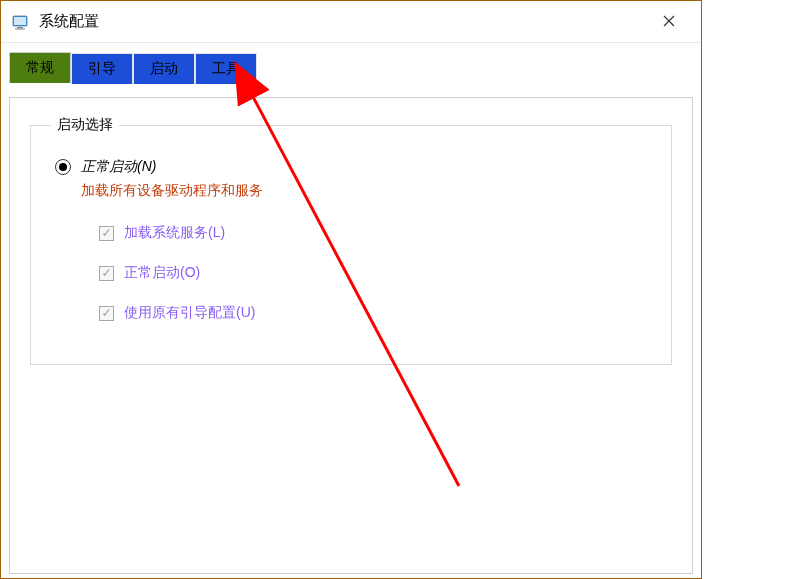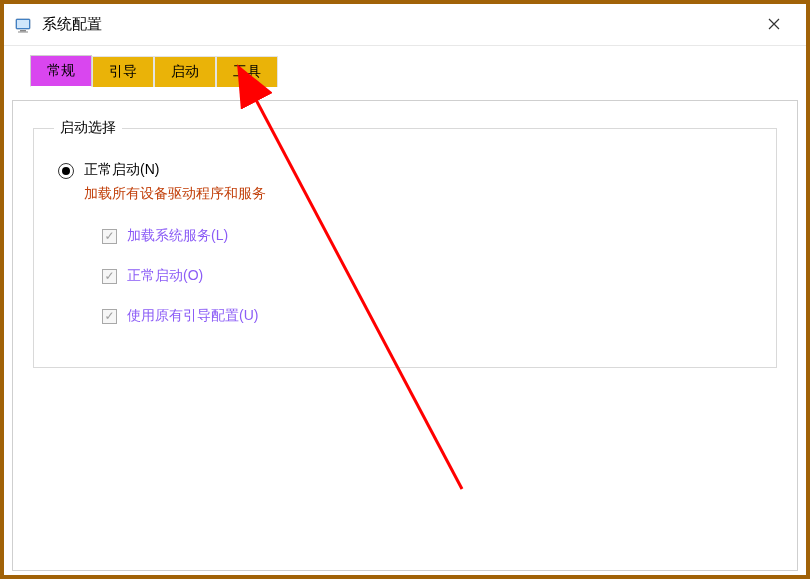--- a/index.html
+++ b/index.html
@@ -4,23 +4,23 @@
 <style>
   * { box-sizing: border-box; }
   body {
     margin: 0;
     font-family: "Microsoft YaHei", "Segoe UI", sans-serif;
     font-size: 14px;
     background: #fff;
     color: #000;
   }
   .window {
-    width: 810px;
+    width: 702px;
     height: 579px;
-    border: 4px solid #a16207;
+    border: 1px solid #a16207;
     position: relative;
     background: #fff;
   }
   .titlebar {
     height: 42px;
     display: flex;
     align-items: center;
     padding: 0 10px;
     border-bottom: 1px solid #e8e8e8;
   }
@@ -57,28 +57,27 @@
     cursor: pointer;
     border: 1px solid transparent;
     position: relative;
     bottom: -1px;
     background: #f0f0f0;
     border: 1px solid #dcdcdc;
     border-bottom: none;
     margin-right: 0;
   }
   .tab.active {
-    background: #d946ef;
+    background: #4d7c0f;
     border: 1px solid #cfcfcf;
     border-bottom: 1px solid #fff;
     z-index: 2;
-    margin-left: 18px;
   }
   .tab:not(.active) {
-    background: #eab308;
+    background: #1d4ed8;
     border-color: #e3e3e3;
   }
 
   .content-border {
     margin: 14px 8px 8px 8px;
     border: 1px solid #cfcfcf;
     border-top: 1px solid #cfcfcf;
     padding: 18px 20px;
     height: calc(100% - 100px);
     position: relative;
@@ -89,22 +88,23 @@
     margin: 0;
     padding: 18px 20px 20px 20px;
   }
   fieldset.group legend {
     padding: 0 6px;
     font-size: 14px;
   }
 
   .radio-row {
     display: flex;
-    align-items: flex-end;
+    align-items: center;
     margin: 6px 0 4px 4px;
+    font-style: italic;
   }
   .radio-circle {
     width: 16px;
     height: 16px;
     border: 1.5px solid #333;
     border-radius: 50%;
     display: inline-flex;
     align-items: center;
     justify-content: center;
     margin-right: 10px;

